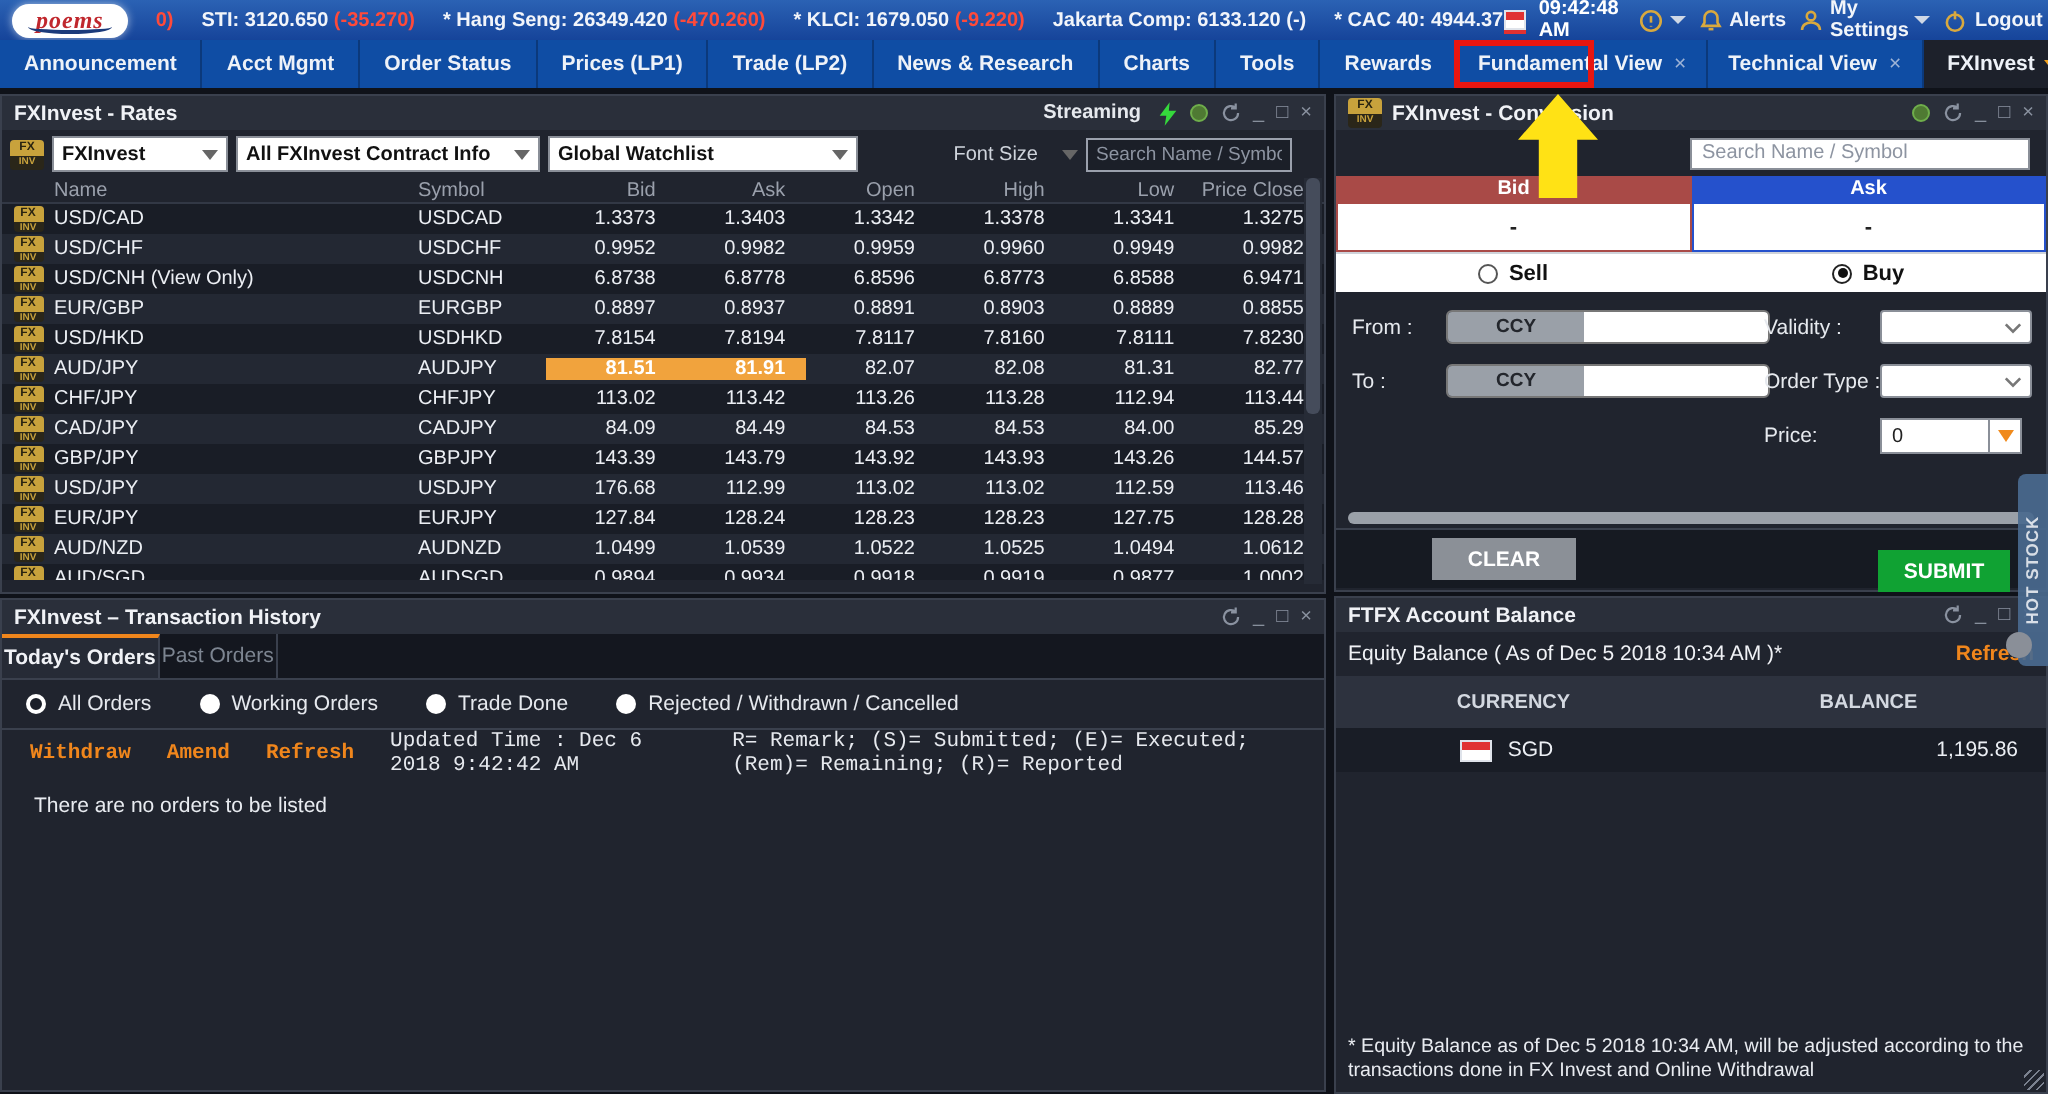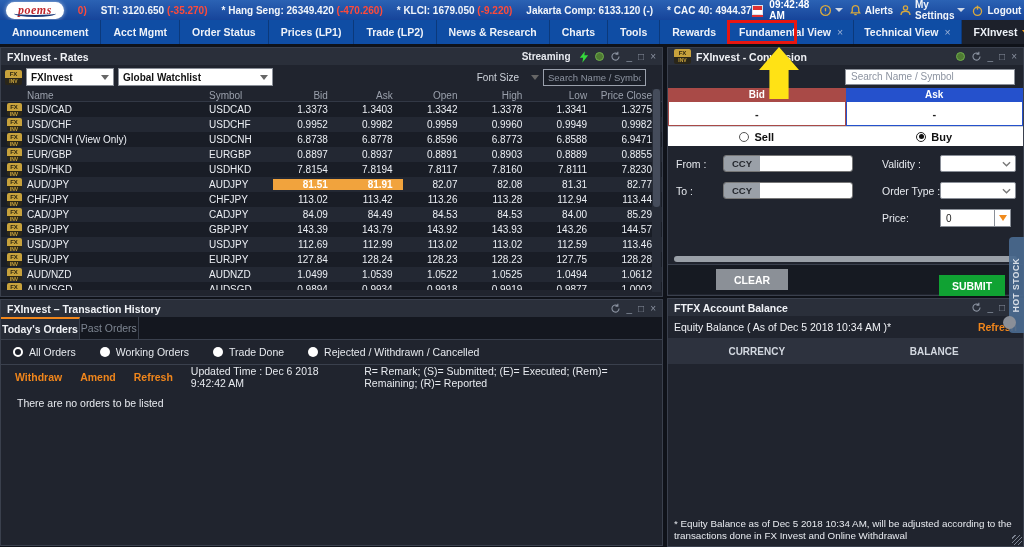--- a/index.html
+++ b/index.html
@@ -81,21 +81,21 @@
 
   
   .history { left:0; top:299px; width:663px; height:247px; }
   .htabs { height:23px; background:#14171f; display:flex; align-items:stretch; border-bottom:1px solid #3a404d;}
   .htab { display:flex; align-items:center; padding:0 1px; font-size:10.5px; color:#7d8591; border-right:1px solid #3a404d; cursor:pointer;}
   .htab.active { background:#262b36; color:#f0f2f6; font-weight:bold; border-top:2px solid #f0861c; }
   .hfilters { height:24px; display:flex; align-items:center; gap:24px; padding:0 12px; font-size:10.5px; color:#e6e9ee;}
   .radio { width:10px; height:10px; border-radius:50%; background:#fff; display:inline-block; margin-right:6px; flex:none;}
   .radio.sel { background:#1a1e28; border:2.5px solid #fff; }
   .hfilters .fi { display:flex; align-items:center; cursor:pointer; white-space:nowrap;}
-  .hactions { height:25px; border-top:1px solid #3a404d; display:flex; align-items:center; gap:18px; padding:0 14px; font-size:10.5px;}
+  .hactions { height:25px; border-top:1px solid #3a404d; display:flex; align-items:center; gap:18px; padding:0 14px; font-size:10.5px;font-family:Liberation Mono, monospace;}
   .hlink { color:#f0861c; font-weight:bold; cursor:pointer; }
   .hupdated { color:#e6e9ee; }
   .hlegend { color:#e6e9ee; margin-left:14px; }
   .hempty { font-size:10.5px; color:#e8ebf0; padding:8px 16px; }
 
   
   .conversion { left:667px; top:47px; width:357px; height:249px; }
   .csearch-row { height:23px; display:flex; justify-content:flex-end; align-items:center; padding:0 8px;}
   .csearch { width:170px; height:16px; background:#fff; border:1px solid #8a8f98; font-size:10px; color:#333; padding:0 5px;}
   .csearch::placeholder { color:#8d94a1; }
@@ -107,21 +107,21 @@
   .ba-vals .bidv { border:1px solid #a94a47; border-top:none;}
   .ba-vals .askv { border:1px solid #2551cc; border-top:none;}
   .sb-row { display:flex; height:20px; background:#fff; color:#111; font-weight:bold; font-size:11px; border-top:1px solid #cfd3da;}
   .sb-row .half { flex:1; display:flex; align-items:center; justify-content:center; gap:5px; cursor:pointer;}
   .oradio { width:10px; height:10px; border-radius:50%; border:1.5px solid #555; background:#fff; display:inline-block;}
   .oradio.on { border:1.5px solid #222; position:relative;}
   .oradio.on::after { content:""; position:absolute; left:1.5px; top:1.5px; width:5px; height:5px; border-radius:50%; background:#111;}
   .cform { position:relative; height:108px; font-size:10.5px; }
   .flabel { position:absolute; color:#e6e9ee; }
   .ccy-group { position:absolute; display:flex; height:17px; border-radius:3px; overflow:hidden; border:1px solid #777;}
-  .ccy-btn { background:#9aa0a8; color:#23262c; font-weight:bold; font-size:9.5px; padding:0 8px; display:flex; align-items:center; cursor:pointer;}
+  .ccy-btn { background:#9aa0a8; color:#23262c; font-weight:bold; font-size:9.5px; padding:0 24px; display:flex; align-items:center; cursor:pointer;}
   .ccy-input { width:92px; background:#fff; border:none; font-size:10px; padding:0 4px;}
   .csel { position:absolute; width:76px; height:17px; background:#fff; border:1px solid #8a8f98; border-radius:2px;
     display:flex; align-items:center; justify-content:flex-end; padding:0 4px; cursor:pointer;}
   .csel svg { width:9px; height:6px; stroke:#777; stroke-width:1.5; fill:none;}
   .price-group { position:absolute; display:flex; height:18px;}
   .price-input { width:55px; background:#fff; border:1px solid #8a8f98; font-size:10px; padding:0 5px; color:#222;}
   .price-btn { width:16px; background:#fff; border:1px solid #8a8f98; border-left:none; display:flex; align-items:center; justify-content:center; cursor:pointer;}
   .caret-or { width:0; height:0; border-left:4px solid transparent; border-right:4px solid transparent; border-top:6px solid #f08a1c;}
   .hscroll { height:6px; background:#9aa0a8; border-radius:3px; margin:2px 6px; }
   .cfooter { height:30px; background:#161a22; border-top:1px solid #3a404d; display:flex; align-items:center; position:relative;}
@@ -252,20 +252,24 @@
   </div>
   <div class="rtoolbar">
     <span class="fxicon">
         <i>FX</i>
         <b>INV</b>
       </span>
     <span class="wselect sel-1">
         <span class="lbl">FXInvest</span>
         <span class="caret-dark"></span>
       </span>
+    <span class="wselect sel-2">
+        <span class="lbl">All FXInvest Contract Info</span>
+        <span class="caret-dark"></span>
+      </span>
     <span class="wselect sel-3">
         <span class="lbl">Global Watchlist</span>
         <span class="caret-dark"></span>
       </span>
     <span class="fontsize">
         <span>Font Size</span>
         <span class="caret-dark"></span>
       </span>
     <input class="rsearch" placeholder="Search Name / Symbol" style="">
   </div>
@@ -427,21 +431,21 @@
       </div>
       <div class="rrow alt">
         <span class="c-ic">
           <span class="fxicon">
             <i>FX</i>
             <b>INV</b>
           </span>
         </span>
         <span class="c-name">USD/JPY</span>
         <span class="c-sym">USDJPY</span>
-        <span class="c-num">112.69</span>
+        <span class="c-num">176.68</span>
         <span class="c-num">112.99</span>
         <span class="c-num">113.02</span>
         <span class="c-num">113.02</span>
         <span class="c-num">112.59</span>
         <span class="c-num">113.46</span>
       </div>
       <div class="rrow">
         <span class="c-ic">
           <span class="fxicon">
             <i>FX</i>
@@ -631,20 +635,32 @@
     </span>
   </div>
   <div class="eq-row">
     <span>Equity Balance ( As of Dec 5 2018 10:34 AM )*</span>
     <span class="eq-refresh">Refresh</span>
   </div>
   <div class="bal-head">
     <div>CURRENCY</div>
     <div>BALANCE</div>
   </div>
+  <div>
+      <div class="bal-row">
+        <span class="bal-cur">
+          <span class="flag" style="width:16px;height:11px">
+            <i></i>
+            <b></b>
+          </span>
+          <span>SGD</span>
+        </span>
+        <span class="bal-val">1,195.86</span>
+      </div>
+    </div>
   <div class="bal-note">* Equity Balance as of Dec 5 2018 10:34 AM, will be adjusted according to the transactions done in FX Invest and Online Withdrawal</div>
   <div class="resize-h"></div>
 </div>
 
 <div class="side-tab">
     <span>HOT STOCK</span>
   </div>
 <div class="side-knob"></div>
 
 </body></html>

